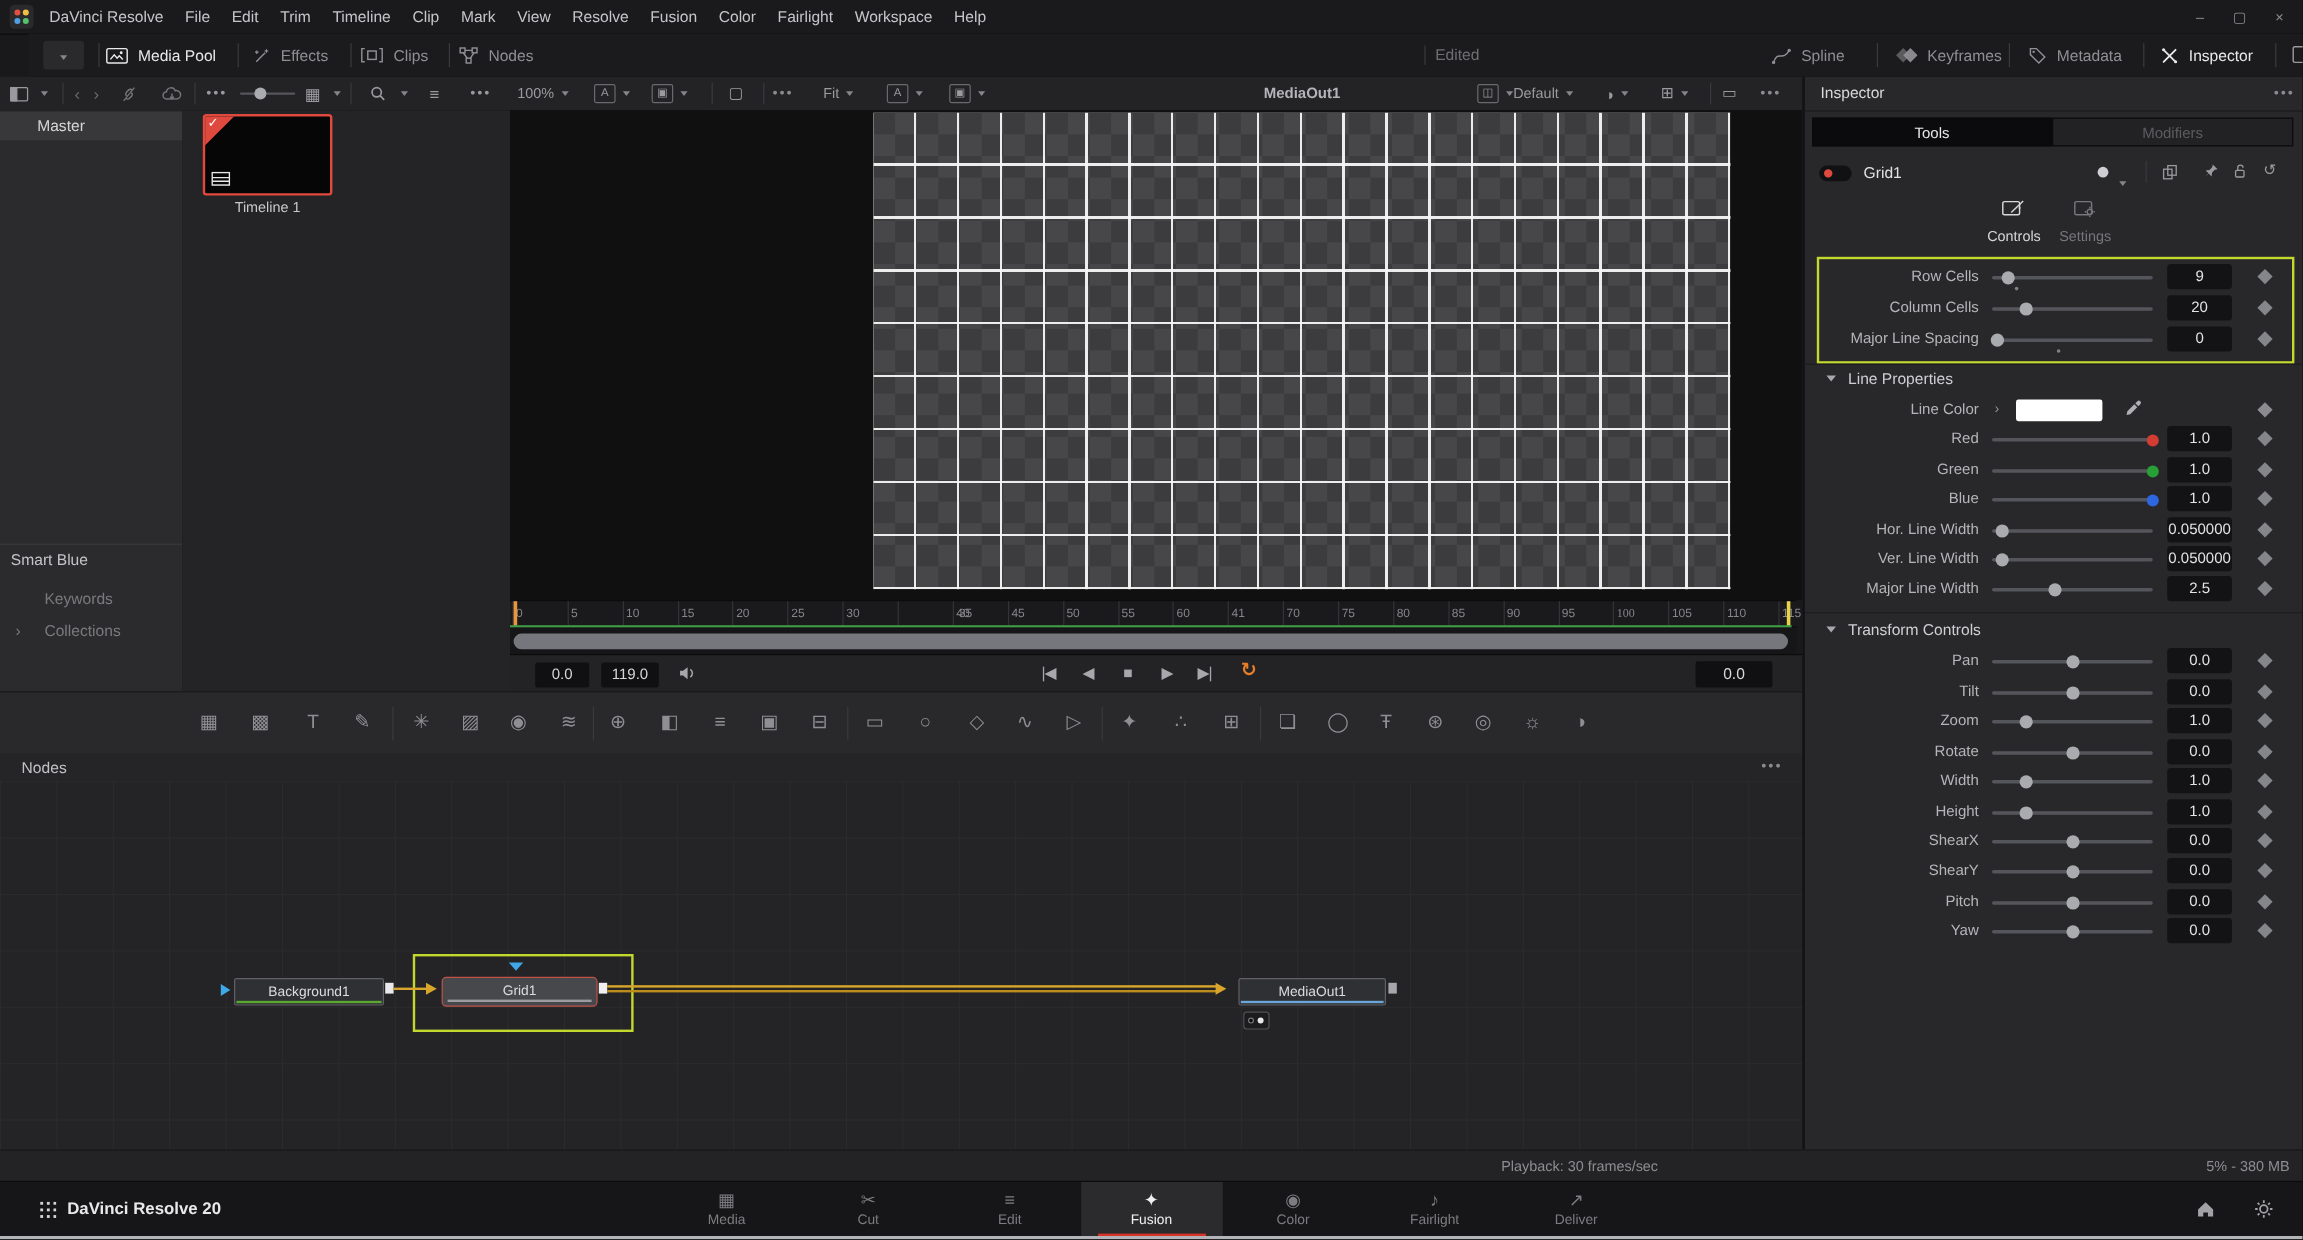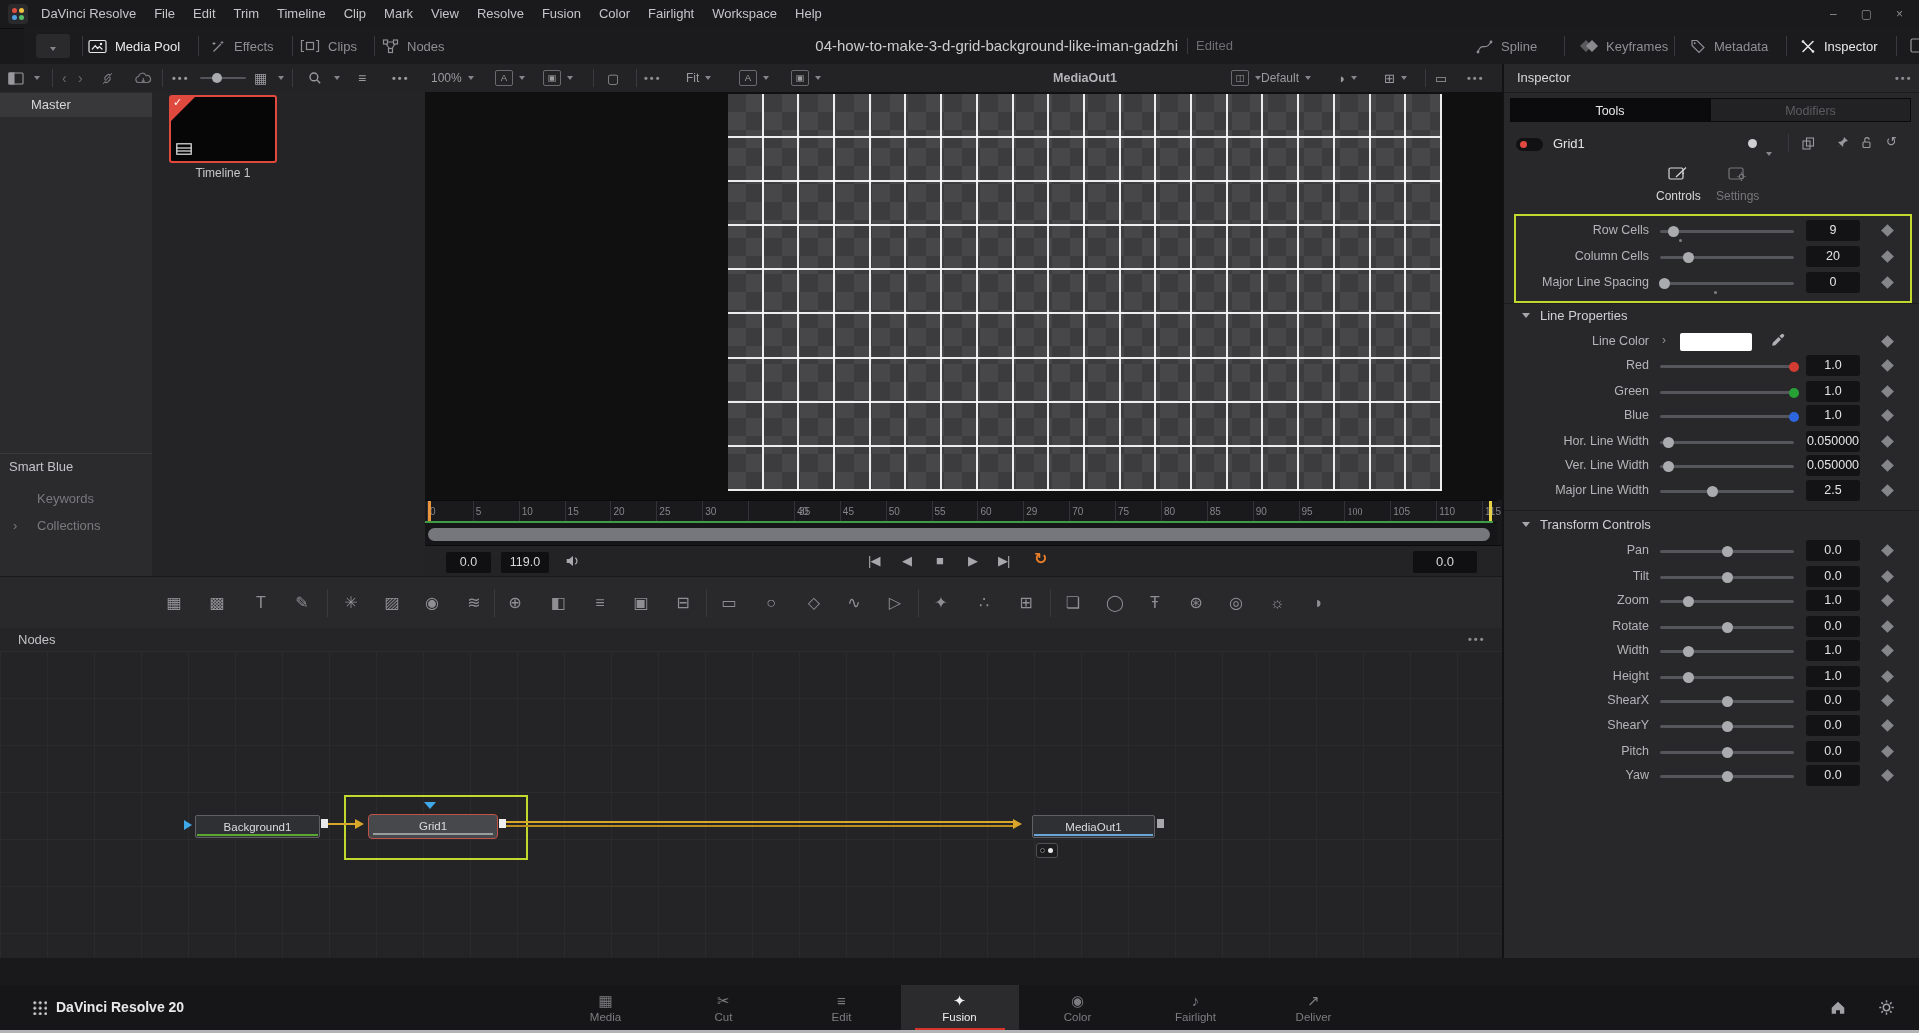--- a/index.html
+++ b/index.html
@@ -158,21 +158,20 @@
               <rect x="6" y="9.5" width="4" height="4"></rect>
               <path d="M5 3h6M3.5 5l3.5 4.5M12.5 5L9.5 9.5"></path>
             </svg>
           </span>
           <span>Nodes</span>
         </div>
         <div class="abs vdiv" style="left: 174px; top: 8px; height: 20px;"></div>
         <div class="abs vdiv" style="left: 268px; top: 8px; height: 20px;"></div>
         <div class="abs vdiv" style="left: 350px; top: 8px; height: 20px;"></div>
       </div>
-    <div class="abs" style="left:600px;top:0;width:554px;height:36px;text-align:right;font-size:15px;color:#cccccf;line-height:36px;">04-how-to-make-3-d-grid-background-like-iman-gadzhi</div>
     <div class="abs vdiv" style="left:1163px;top:10px;height:16px;"></div>
     <div class="abs" style="left:1172px;top:0;font-size:13px;color:#6f6f73;line-height:36px;">Edited</div>
     <div id="tb-right">
         <div class="tb-btn abs" style="left: 1452px; top: 0px;">
           <span>
             <svg width="17" height="15" viewBox="0 0 16 15" fill="none" stroke="#8f8f94" stroke-width="1.2">
               <path d="M1.5 13C5 2 9 13 14.5 3"></path>
               <circle cx="1.5" cy="13" r="1.4" fill="#8f8f94" stroke="none"></circle>
               <circle cx="14.5" cy="3" r="1.4" fill="#8f8f94" stroke="none"></circle>
             </svg>
@@ -381,21 +380,21 @@
       <div class="tick-label" style="left: 371.96px;">40</div>
       <div class="tick-line" style="left: 414.83px;"></div>
       <div class="tick-label" style="left: 417.83px;">45</div>
       <div class="tick-line" style="left: 460.7px;"></div>
       <div class="tick-label" style="left: 463.7px;">50</div>
       <div class="tick-line" style="left: 506.57px;"></div>
       <div class="tick-label" style="left: 509.57px;">55</div>
       <div class="tick-line" style="left: 552.44px;"></div>
       <div class="tick-label" style="left: 555.44px;">60</div>
       <div class="tick-line" style="left: 598.31px;"></div>
-      <div class="tick-label" style="left: 601.31px;">29</div>
+      <div class="tick-label" style="left: 601.31px;">41</div>
       <div class="tick-line" style="left: 644.18px;"></div>
       <div class="tick-label" style="left: 647.18px;">70</div>
       <div class="tick-line" style="left: 690.05px;"></div>
       <div class="tick-label" style="left: 693.05px;">75</div>
       <div class="tick-line" style="left: 735.92px;"></div>
       <div class="tick-label" style="left: 738.92px;">80</div>
       <div class="tick-line" style="left: 781.79px;"></div>
       <div class="tick-label" style="left: 784.79px;">85</div>
       <div class="tick-line" style="left: 827.66px;"></div>
       <div class="tick-label" style="left: 830.66px;">90</div>
@@ -736,20 +735,24 @@
           <div class="param-label">Yaw</div>
           <div class="slider-track">
             <div class="slider-handle" style="left: calc(50% - 5.5px); top: -4px;"></div>
           </div>
           <div class="value-box">0.0</div>
           <div class="kf-diamond"></div>
         </div>
       </div>
   </div>
 
+  <div class="abs status-bar">
+    <span class="abs" style="left:1251px;top:6px;font-size:12px;color:#8e8e92;">Playback: 30 frames/sec</span>
+    <span class="abs" style="right:11px;top:6px;font-size:12px;color:#8e8e92;">5% - 380 MB</span>
+  </div>
 
   <div class="abs bottom-nav">
     <div class="abs" style="left:32px;top:15px;width:15px;height:15px;
          background-image:radial-gradient(circle,#d5d5d8 1.4px,transparent 1.5px);background-size:5.5px 5.5px;"></div>
     <span class="abs" style="left:56px;top:14px;font-size:14px;font-weight:bold;color:#e9e9eb;">DaVinci Resolve 20</span>
     <div id="pages" class="row" style="position:absolute;left:0;right:0;top:0;height:45px;justify-content:center;">
         <div class="page-tab">
           <span class="pg-icon">▦</span>
           <span class="pg-label">Media</span>
         </div>

